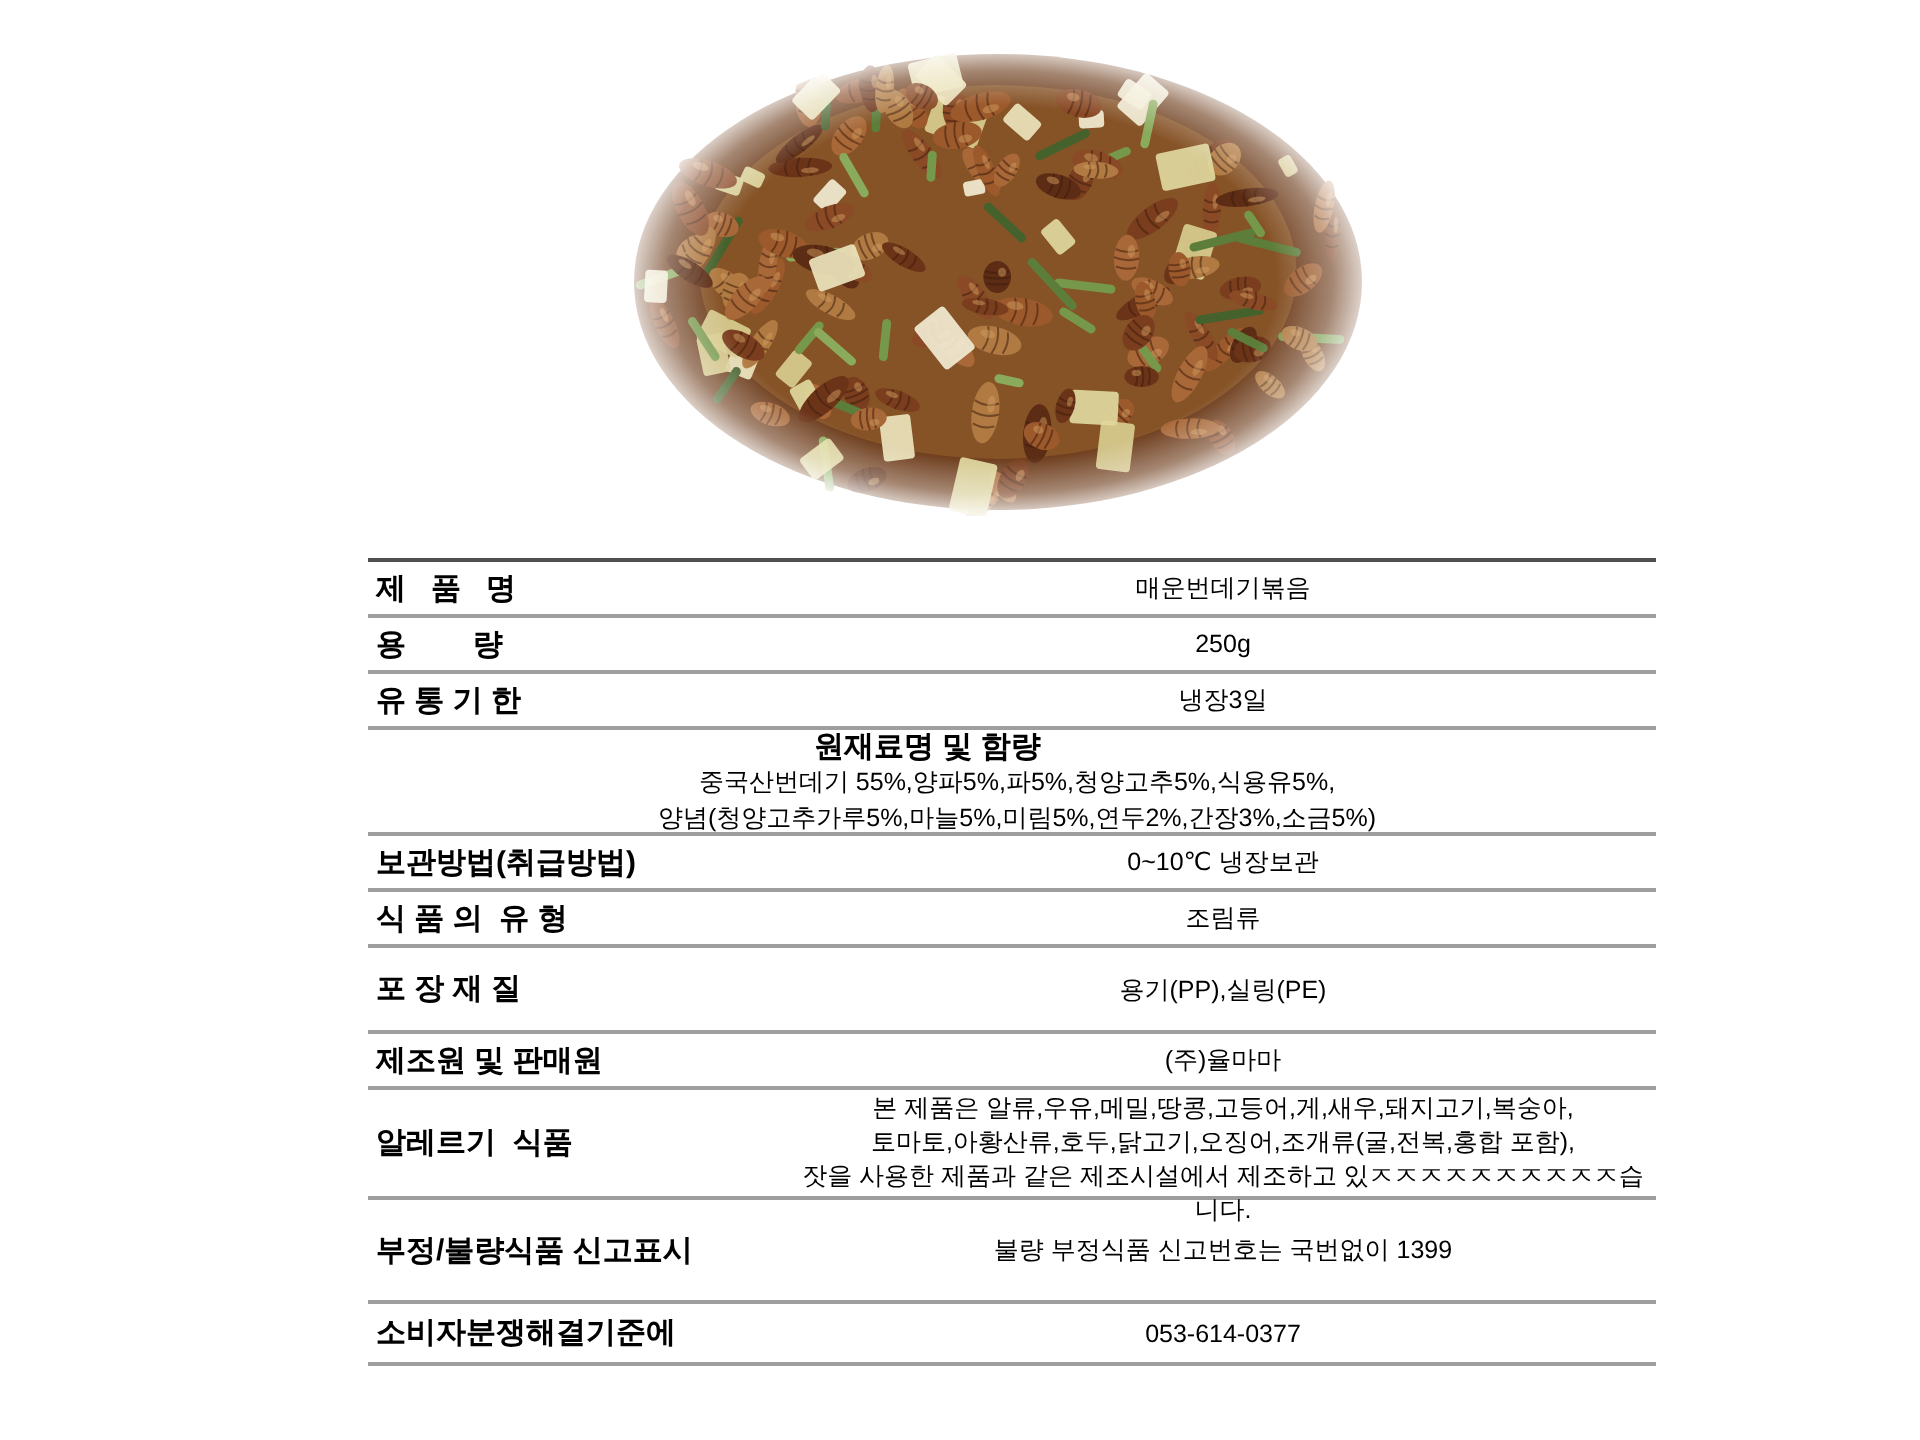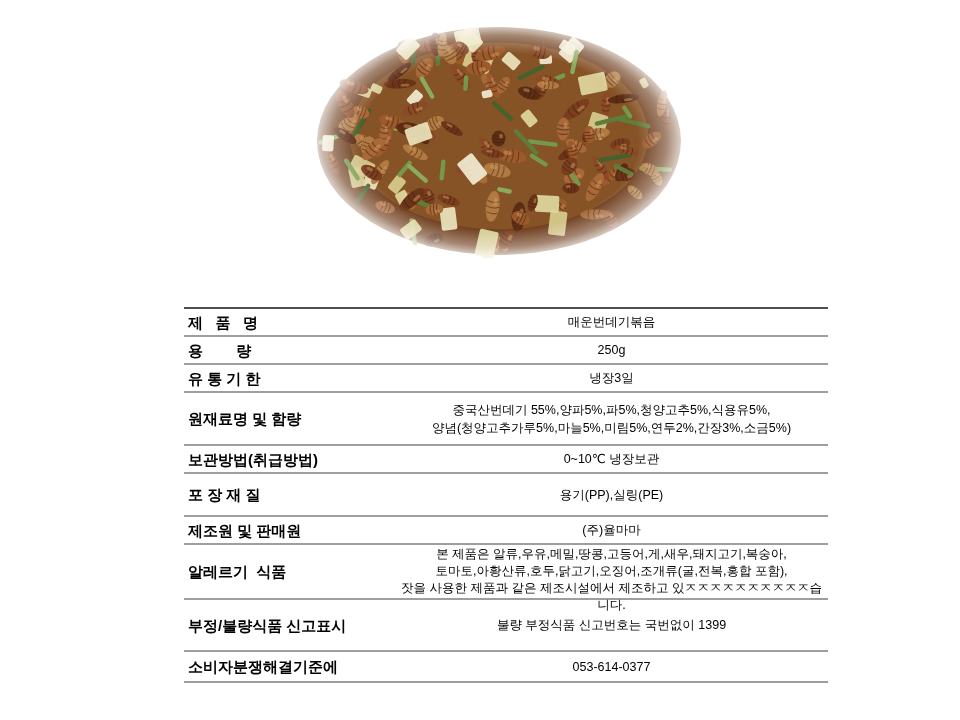--- a/index.html
+++ b/index.html
@@ -35,21 +35,21 @@
       rgba(255,255,255,0.38) 84%,
       rgba(255,255,255,0.95) 95%,
       #ffffff 100%);
     pointer-events: none;
   }
 
   
   .spec-table {
     position: absolute;
     left: 184px;
-    top: 307px;
+    top: 279px;
     width: 644px;
     border-top: 2px solid #4f4f4f;
   }
   .trow {
     display: flex;
     align-items: center;
     border-bottom: 2px solid #9e9e9e;
     overflow: visible;
   }
   .tlabel {
@@ -69,21 +69,21 @@
     color: #000000;
     white-space: pre-wrap;
     line-height: 18px;
     text-align: center;
   }
   .h27 { height: 43px; }
   .h28 { height: 28px; }
   .h31 { height: 31px; }
   .h34 { height: 52px; }
   .h42 { height: 42px; }
-  .h53 { height: 53px; }
+  .h53 { height: 53px; flex-direction: column; }
   .h55 { height: 55px; }
   
   .row-allergy { align-items: flex-start; }
   .row-allergy .tlabel { align-self: center; }
   .row-allergy .tvalue { padding-top: 1px; line-height: 17px; }
 </style>
 </head>
 <body>
 
 <div class="page">
@@ -654,20 +654,24 @@
     </div>
     <div class="trow h53">
       <div class="tlabel">원재료명 및 함량</div>
       <div class="tvalue">중국산번데기 55%,양파5%,파5%,청양고추5%,식용유5%,
 양념(청양고추가루5%,마늘5%,미림5%,연두2%,간장3%,소금5%)</div>
     </div>
     <div class="trow h28">
       <div class="tlabel">보관방법(취급방법)</div>
       <div class="tvalue">0~10℃ 냉장보관</div>
     </div>
+    <div class="trow h28">
+      <div class="tlabel">식 품 의  유 형</div>
+      <div class="tvalue">조림류</div>
+    </div>
     <div class="trow h27">
       <div class="tlabel">포 장 재 질</div>
       <div class="tvalue">용기(PP),실링(PE)</div>
     </div>
     <div class="trow h28">
       <div class="tlabel">제조원 및 판매원</div>
       <div class="tvalue">(주)율마마</div>
     </div>
     <div class="trow h55 row-allergy">
       <div class="tlabel">알레르기  식품</div>

